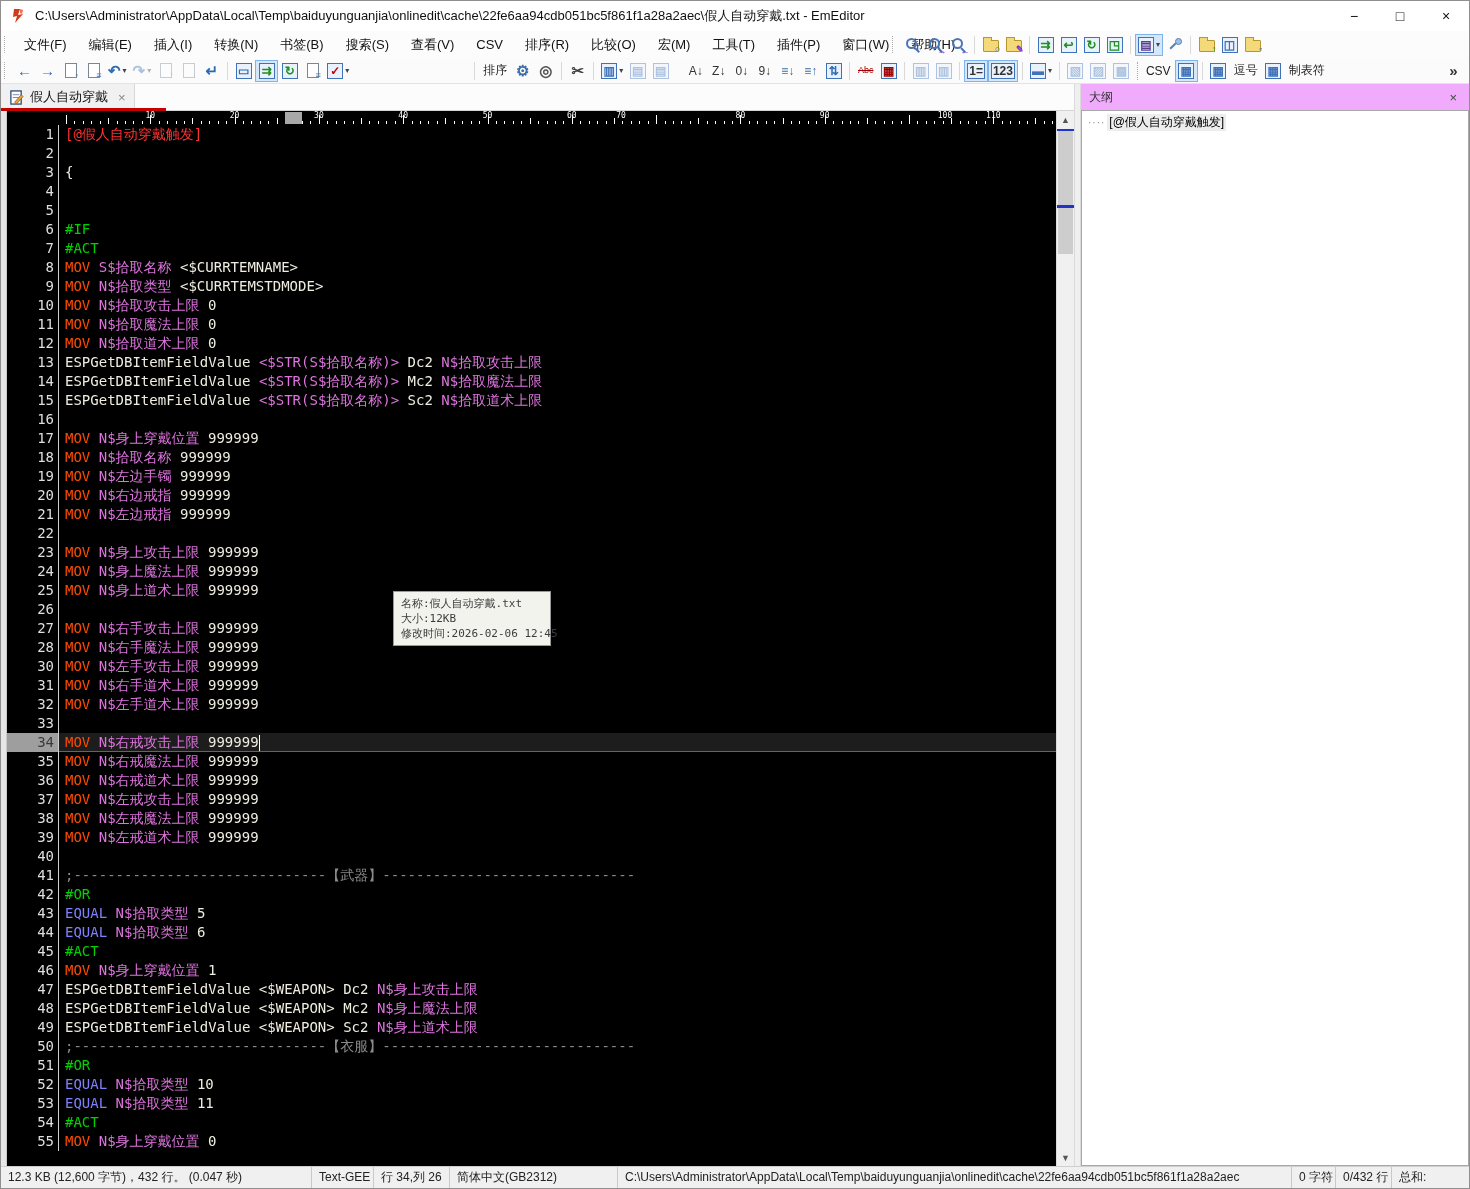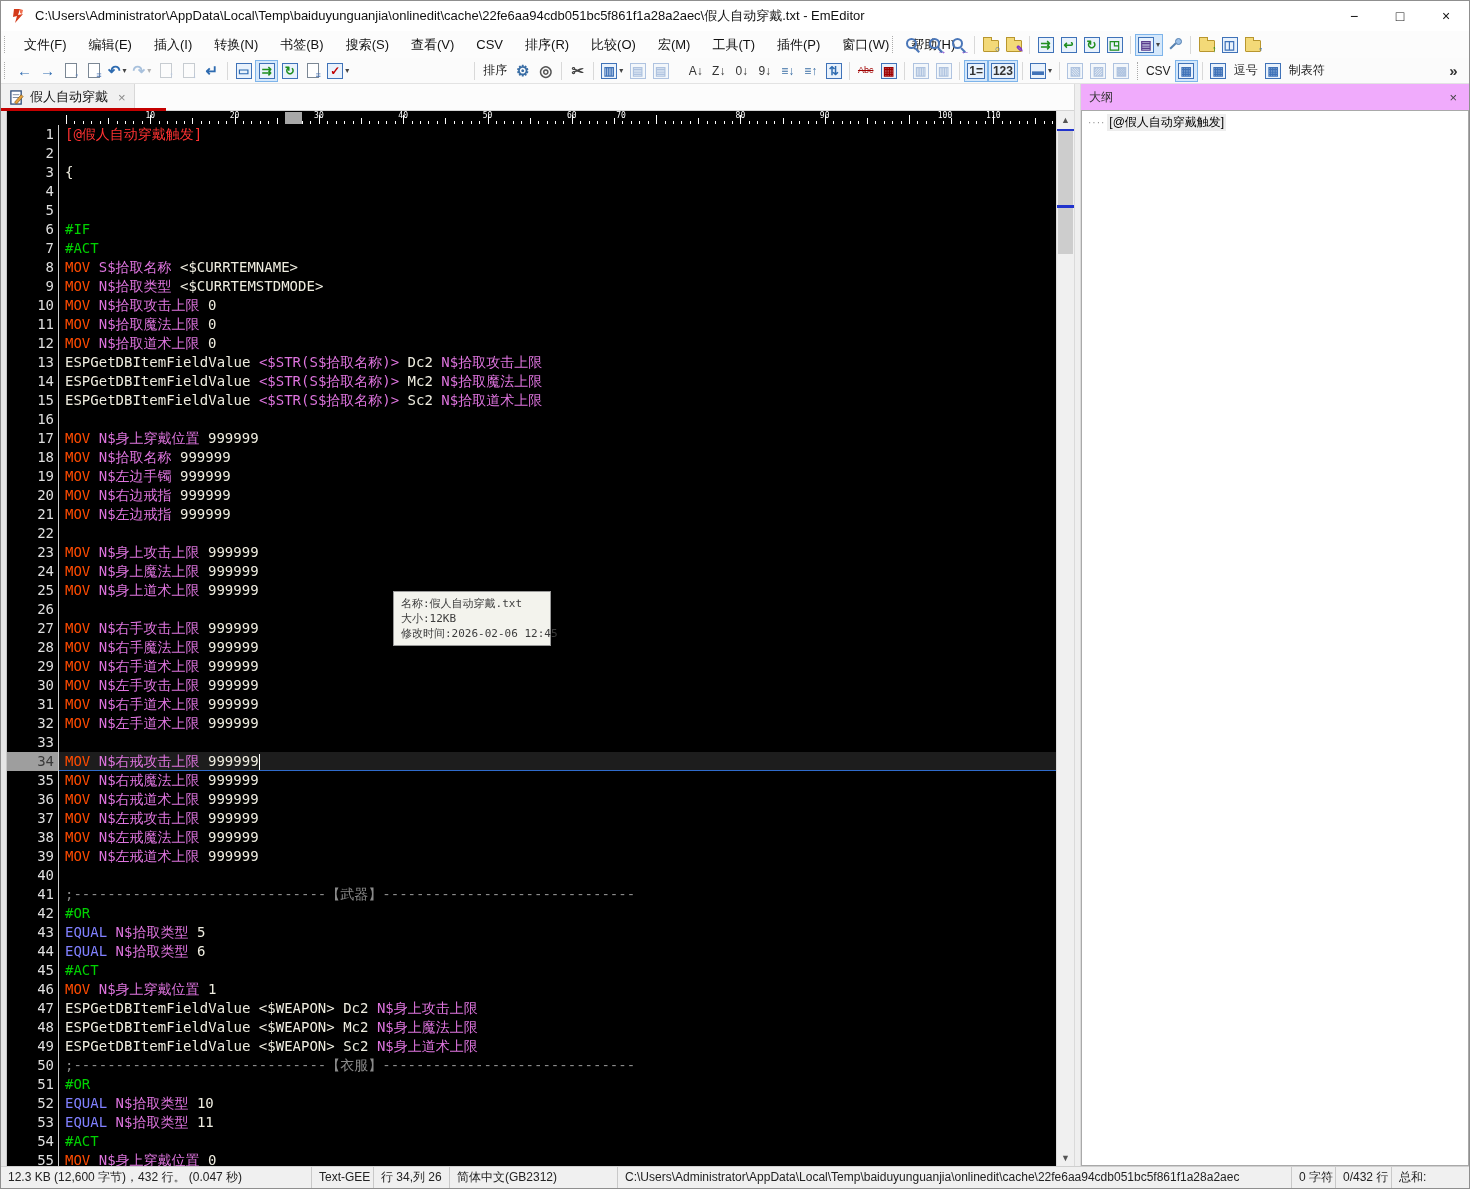--- a/index.html
+++ b/index.html
@@ -574,21 +574,20 @@
               <div class="cl"><span class="gn">19</span><span class="ct"><span class="s-o">MOV </span><span class="s-m">N$左边手镯 </span><span class="s-w">999999</span></span></div>
               <div class="cl"><span class="gn">20</span><span class="ct"><span class="s-o">MOV </span><span class="s-m">N$右边戒指 </span><span class="s-w">999999</span></span></div>
               <div class="cl"><span class="gn">21</span><span class="ct"><span class="s-o">MOV </span><span class="s-m">N$左边戒指 </span><span class="s-w">999999</span></span></div>
               <div class="cl"><span class="gn">22</span><span class="ct"></span></div>
               <div class="cl"><span class="gn">23</span><span class="ct"><span class="s-o">MOV </span><span class="s-m">N$身上攻击上限 </span><span class="s-w">999999</span></span></div>
               <div class="cl"><span class="gn">24</span><span class="ct"><span class="s-o">MOV </span><span class="s-m">N$身上魔法上限 </span><span class="s-w">999999</span></span></div>
               <div class="cl"><span class="gn">25</span><span class="ct"><span class="s-o">MOV </span><span class="s-m">N$身上道术上限 </span><span class="s-w">999999</span></span></div>
               <div class="cl"><span class="gn">26</span><span class="ct"></span></div>
               <div class="cl"><span class="gn">27</span><span class="ct"><span class="s-o">MOV </span><span class="s-m">N$右手攻击上限 </span><span class="s-w">999999</span></span></div>
               <div class="cl"><span class="gn">28</span><span class="ct"><span class="s-o">MOV </span><span class="s-m">N$右手魔法上限 </span><span class="s-w">999999</span></span></div>
-              <div class="cl"><span class="gn">29</span><span class="ct"><span class="s-o">MOV </span><span class="s-m">N$右手道术上限 </span><span class="s-w">999999</span></span></div>
               <div class="cl"><span class="gn">30</span><span class="ct"><span class="s-o">MOV </span><span class="s-m">N$左手攻击上限 </span><span class="s-w">999999</span></span></div>
               <div class="cl"><span class="gn">31</span><span class="ct"><span class="s-o">MOV </span><span class="s-m">N$右手道术上限 </span><span class="s-w">999999</span></span></div>
               <div class="cl"><span class="gn">32</span><span class="ct"><span class="s-o">MOV </span><span class="s-m">N$左手道术上限 </span><span class="s-w">999999</span></span></div>
               <div class="cl"><span class="gn">33</span><span class="ct"></span></div>
               <div class="cl cur"><span class="gn">34</span><span class="ct"><span class="s-o">MOV </span><span class="s-m">N$右戒攻击上限 </span><span class="s-w">999999</span><span class="caret"></span></span></div>
               <div class="cl"><span class="gn">35</span><span class="ct"><span class="s-o">MOV </span><span class="s-m">N$右戒魔法上限 </span><span class="s-w">999999</span></span></div>
               <div class="cl"><span class="gn">36</span><span class="ct"><span class="s-o">MOV </span><span class="s-m">N$右戒道术上限 </span><span class="s-w">999999</span></span></div>
               <div class="cl"><span class="gn">37</span><span class="ct"><span class="s-o">MOV </span><span class="s-m">N$左戒攻击上限 </span><span class="s-w">999999</span></span></div>
               <div class="cl"><span class="gn">38</span><span class="ct"><span class="s-o">MOV </span><span class="s-m">N$左戒魔法上限 </span><span class="s-w">999999</span></span></div>
               <div class="cl"><span class="gn">39</span><span class="ct"><span class="s-o">MOV </span><span class="s-m">N$左戒道术上限 </span><span class="s-w">999999</span></span></div>

